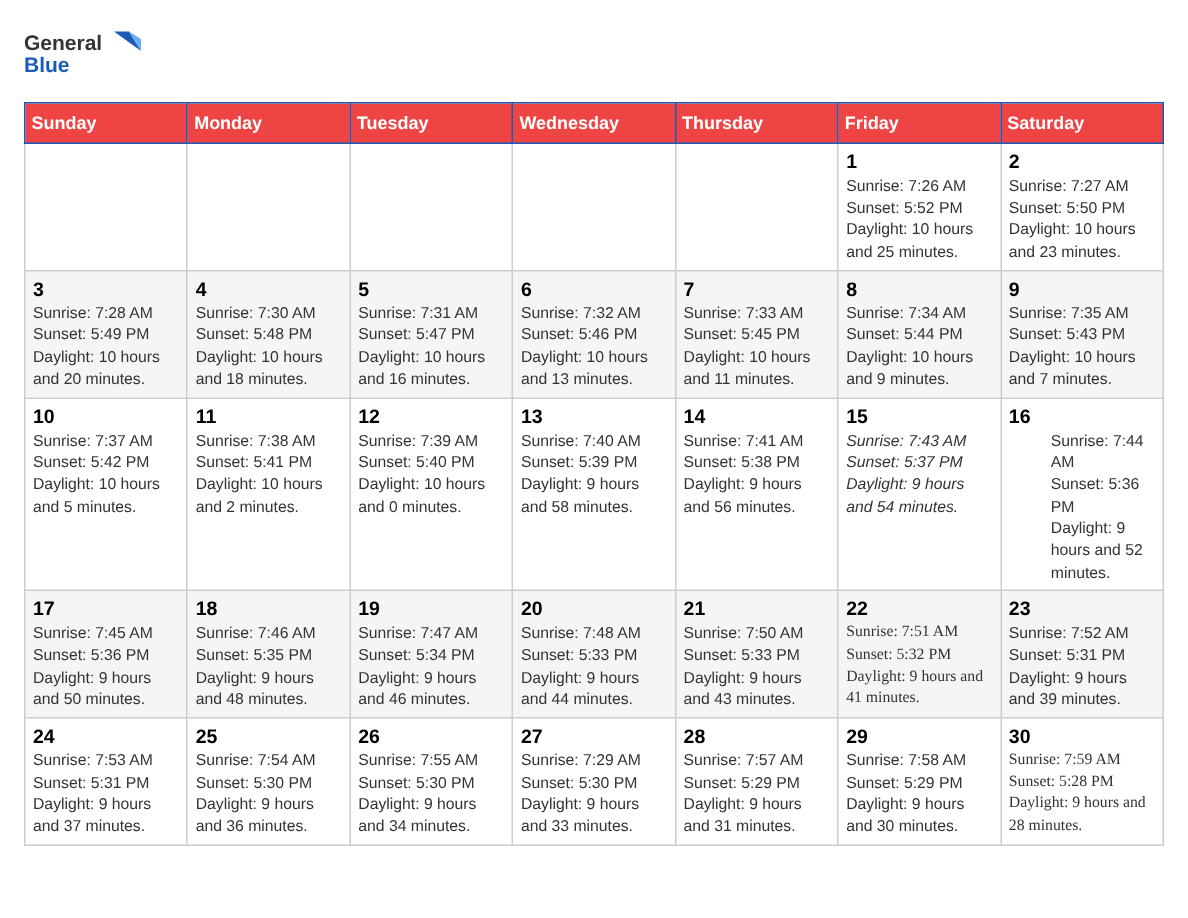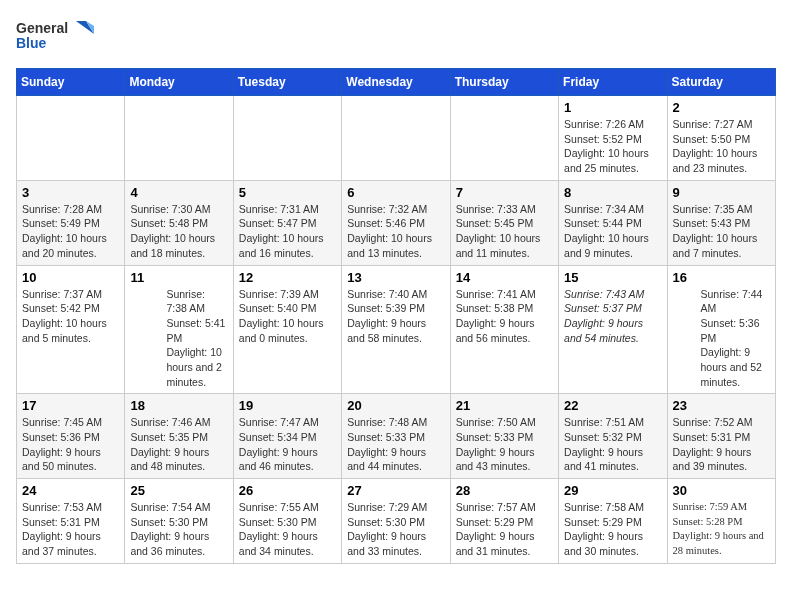--- a/index.html
+++ b/index.html
@@ -32,21 +32,21 @@
     .location {
       font-size: 14px;
       color: #555;
     }
     table {
       width: 100%;
       border-collapse: collapse;
       font-size: 11px;
     }
     thead tr {
-      background: #1d4ed8;
+      background: #ef4444;
       color: #fff;
     }
     thead th {
       padding: 6px 4px;
       text-align: left;
       font-weight: bold;
       font-size: 12px;
       border: 1px solid #1a5bb8;
     }
     tbody tr {
@@ -173,21 +173,21 @@
       </tr>
       <tr>
         <td>
           <span class="day-num">10</span>
           <div class="day-info" style="white-space: pre-line;">Sunrise: 7:37 AM
 Sunset: 5:42 PM
 Daylight: 10 hours and 5 minutes.</div>
         </td>
         <td>
           <span class="day-num">11</span>
-          <div class="day-info" style="white-space: pre-line; margin-left: 36px;">Sunrise: 7:38 AM
+          <div class="day-info" style="white-space: pre-line;">Sunrise: 7:38 AM
 Sunset: 5:41 PM
 Daylight: 10 hours and 2 minutes.</div>
         </td>
         <td>
           <span class="day-num">12</span>
           <div class="day-info" style="white-space: pre-line;">Sunrise: 7:39 AM
 Sunset: 5:40 PM
 Daylight: 10 hours and 0 minutes.</div>
         </td>
         <td>
@@ -241,21 +241,21 @@
 Daylight: 9 hours and 44 minutes.</div>
         </td>
         <td>
           <span class="day-num">21</span>
           <div class="day-info" style="white-space: pre-line;">Sunrise: 7:50 AM
 Sunset: 5:33 PM
 Daylight: 9 hours and 43 minutes.</div>
         </td>
         <td>
           <span class="day-num">22</span>
-          <div class="day-info" style="white-space: pre-line;">Sunrise: 7:51 AM
+          <div class="day-info" style="white-space: pre-line; font-family: Liberation Serif, serif;">Sunrise: 7:51 AM
 Sunset: 5:32 PM
 Daylight: 9 hours and 41 minutes.</div>
         </td>
         <td>
           <span class="day-num">23</span>
           <div class="day-info" style="white-space: pre-line;">Sunrise: 7:52 AM
 Sunset: 5:31 PM
 Daylight: 9 hours and 39 minutes.</div>
         </td>
       </tr>

